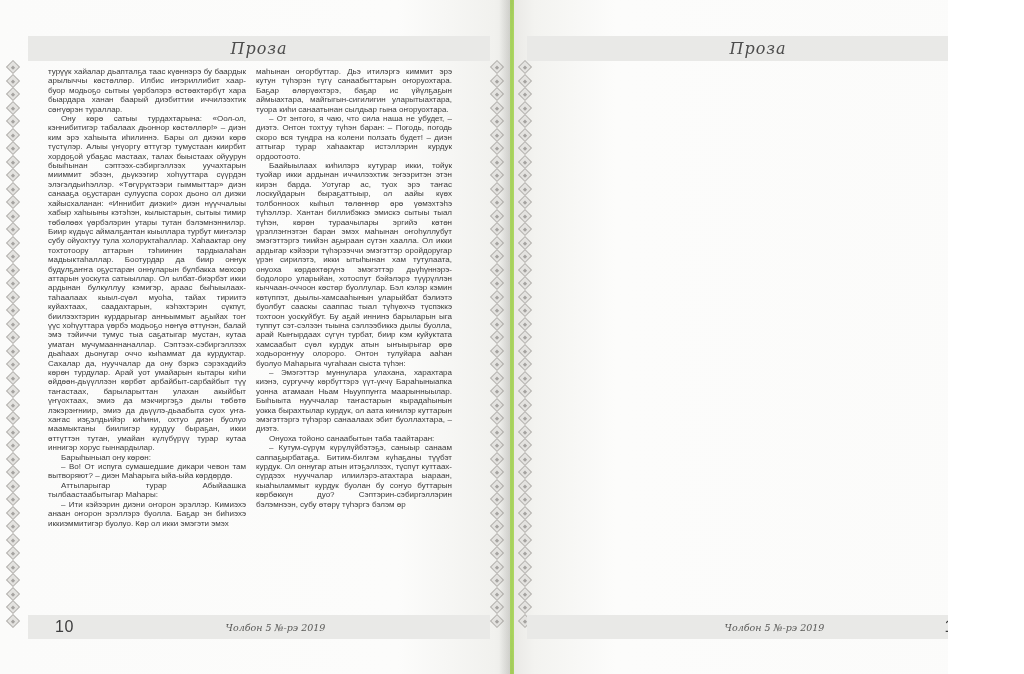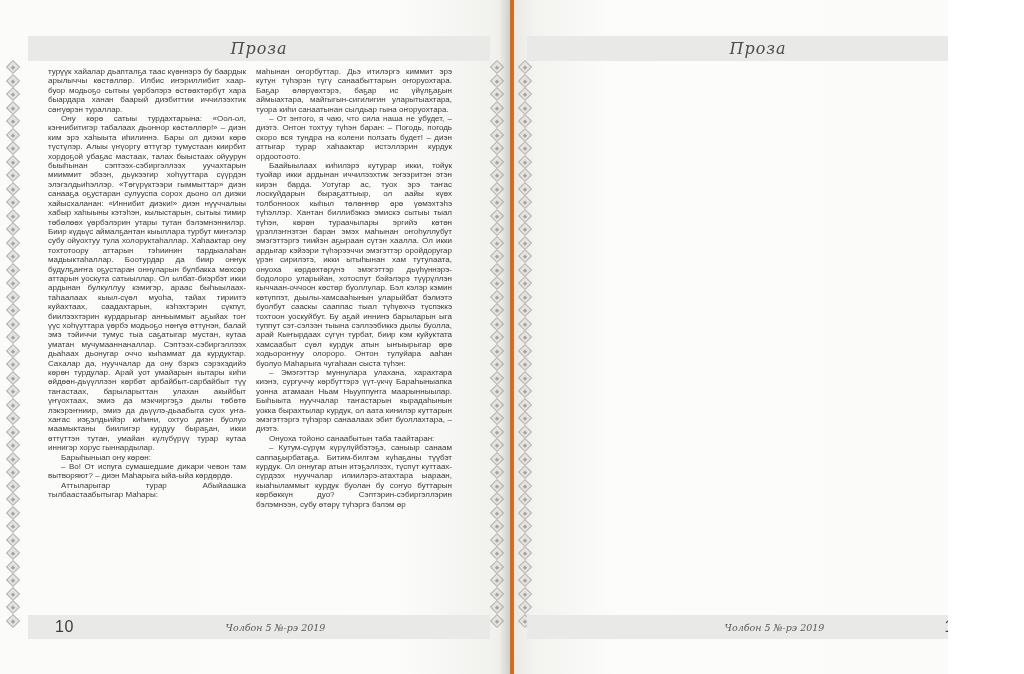--- a/index.html
+++ b/index.html
@@ -1,17 +1,17 @@
 <!DOCTYPE html>
 <html><head>
 <meta charset="utf-8">
 <style>
   html,body{margin:0;padding:0;background:#ffffff;}
   .scan{position:relative;width:948px;height:674px;overflow:hidden;
-        background:#f97316;font-family:"Liberation Sans",sans-serif;
+        background:#bef264;font-family:"Liberation Sans",sans-serif;
         box-shadow:inset 0 0 45px rgba(90,88,80,0.10);}
   .page{position:absolute;top:0;height:674px;}
   .page.left{left:0;width:510px;background:linear-gradient(90deg,#fbfbfa 0%,#fcfcfb 78%,#f1f1ee 97%,#e9e9e6 100%);}
   .page.right{left:514px;width:510px;background:linear-gradient(90deg,#eae9e6 0%,#f3f3f0 4%,#fcfcfb 20%,#fbfbfa 100%);}
   .spine{position:absolute;top:0;left:499px;width:26px;height:674px;
          background:linear-gradient(90deg,rgba(80,78,70,0) 0%,rgba(80,78,70,0.16) 40%,rgba(80,78,70,0.22) 50%,rgba(80,78,70,0.10) 62%,rgba(80,78,70,0) 100%);}
   .header-band{position:absolute;top:36px;height:25px;background:#e9e9e7;
                display:flex;align-items:center;justify-content:center;}
   .footer-band{position:absolute;top:615px;height:24px;background:#e9e9e7;
                display:flex;align-items:center;}
@@ -135,20 +135,21 @@
       </div>
     <div class="header-band hb-l">
       <span class="header-title">Проза</span>
     </div>
     <div class="textcol tc1">
         <p class="para">турүүк хайалар дьапталҕа таас күөннэрэ бу баардык арылыччы көстөллөр. Илбис иҥэриллибит хаар-буор модьоҕо сытыы үөрбэлэрэ өстөөхтөрбүт хара быардара ханан баарый диэбиттии иччилээхтик сөҥүөрэн тураллар.</p>
         <p class="para indent">Ону көрө сатыы турдахтарына: «Оол-ол, кэннибитигэр табалаах дьоннор көстөллөр!» – диэн ким эрэ хаһыыта иһилиннэ. Бары ол диэки көрө түстүлэр. Алыы үҥүоргу өттүгэр тумустаан киирбит хордоҕой убаҕас мастаах, талах быыстаах ойуурун быыһынан сэптээх-сэбиргэллээх уучахтарын мииммит эбээн, дьүкээгир хоһүуттара сүүрдэн элэгэлдьиһэллэр. «Төгүрүктээри гыммыттар» диэн санааҕа оҕустаран сулууспа сорох дьоно ол диэки хайысхаланан: «Иннибит диэки!» диэн нүүччалыы хабыр хаһыыны кэтэһэн, кылыстарын, сытыы тимир төбөлөөх үөрбэлэрин утары тутан бэлэмнэннилэр. Биир күдьүс аймалҕантан кыыллара турбут миҥэлэр субу ойуохтуу тула холоруктаһаллар. Хаһаактар ону тохтотоору аттарын тэһиинин тардыалаһан мадьыктаһаллар. Боотурдар да биир оннук будулҕаҥҥа оҕустаран оннуларын булбакка мөхсөр аттарын уоскута сатыыллар. Ол ылбат-биэрбэт икки ардынан булкуллуу кэмигэр, араас быһыылаах-таһаалаах кыыл-сүөл муоһа, тайах тириитэ куйахтаах, саадахтарын, кэһэхтэрин сүкпүт, биилээхтэрин курдарыгар анньыммыт аҕыйах тоҥ үүс хоһүуттара үөрбэ модьоҕо нөҥүө өттүнэн, балай эмэ тэйиччи тумус тыа саҕатыгар мустан, кутаа уматан мучумааннаналлар. Сэптээх-сэбиргэллээх дьаһаах дьонугар оччо кыһаммат да курдуктар. Сахалар да, нууччалар да ону бэркэ сэрэхэдийэ көрөн турдулар. Арай уот умайарын кытары киһи өйдөөн-дьүүллээн көрбөт арбайбыт-сарбайбыт түү таҥастаах, барыларыттан улахан акыйбыт үҥүохтаах, эмиэ да мэкчиргэҕэ дылы төбөтө лэкэрэҥниир, эмиэ да дьүүлэ-дьаабыта суох уҥа-хаҥас иэҕэлдьийэр киһини, охтуо диэн буолуо маамыктаны биилигэр курдуу быраҕан, икки өттүттэн тутан, умайан күлүбүрүү турар кутаа иннигэр хорус гыннардылар.</p>
         <p class="para indent">Барыһыныап ону көрөн:</p>
         <p class="para indent">– Во! От испуга сумашедшие дикари чевон там вытворяют? – диэн Маһарыга ыйа-ыйа көрдөрдө.</p>
         <p class="para indent">Аттыларыгар турар Абыйаашка тылбаастаабытыгар Маһары:</p>
+        <p class="para indent">– Ити кэйээрин диэни оҥорон эрэллэр. Кимиэхэ анаан оҥорон эрэллэрэ буолла. Баҕар эн биһиэхэ иккиэммитигэр буолуо. Көр ол икки эмэгэти эмэх</p>
       </div>
     <div class="textcol tc2">
         <p class="para">маһынан оҥорбуттар. Дьэ итилэргэ киммит эрэ кутун түһэрэн түгү санаабыттарын оҥоруохтара. Баҕар өлөрүөхтэрэ, баҕар ис үйүлҕаҕын аймыахтара, майгыгын-сигилигин уларытыахтара, туора киһи санаатынан сылдьар гына оҥоруохтара.</p>
         <p class="para indent">– От энтого, я чаю, что сила наша не убудет, – диэтэ. Онтон тохтуу түһэн баран: – Погодь, погодь скоро вся тундра на колени ползать будет! – диэн аттыгар турар хаһаактар истэллэрин курдук ордоотоото.</p>
         <p class="para indent">Баайыылаах киһилэрэ кутурар икки, тойук туойар икки ардынан иччилээхтик эҥээритэн этэн кирэн барда. Уотугар ас, туох эрэ таҥас лоскуйдарын быраҕаттыыр, ол аайы күөх толбонноох кыһыл төлөннөр өрө үөмэхтэһэ түһэллэр. Хантан биллибэккэ эмискэ сытыы тыал түһэн, көрөн тураачылары эргийэ көтөн үрэллэҥнэтэн баран эмэх маһынан оҥоһуллубут эмэгэттэргэ тиийэн аҕыраан сүтэн хаалла. Ол икки ардыгар кэйээри түһэрээччи эмэгэттэр оройдоругар үрэн сирилэтэ, икки ытыһынан хам тутулаата, онуоха көрдөхтөрүнэ эмэгэттэр дьүһүннэрэ-бодолоро уларыйан, хотоспут бэйэлэрэ түүрүллэн кыччаан-оччоон көстөр буоллулар. Бэл кэлэр кэмин көтүппэт, дьылы-хамсааһынын уларыйбат бэлиэтэ буолбут сааскы сааппас тыал түһүөхчэ түспэккэ тохтоон уоскуйбут. Бу аҕай иннинэ барыларын ыга туппут сэт-сэлээн тыына сэллээбиккэ дылы буолла, арай Кыҥырдаах сүгүн турбат, биир кэм куйуктата хамсаабыт сүөл курдук атын ыҥыырыгар өрө ходьороҥнуу олороро. Онтон тулуйара ааһан буолуо Маһарыга чугаһаан сыста түһэн:</p>
         <p class="para indent">– Эмэгэттэр муннулара улахана, харахтара киэнэ, сургуччу көрбүттэрэ үүт-үкчү Бараһыныапка уонна атамаан Ньам Ньууппуҥга маарынныылар. Быһыыта нууччалар таҥастарын кырадаһынын уокка бырахтылар курдук, ол аата кинилэр куттарын эмэгэттэргэ түһэрэр санаалаах эбит буоллахтара, – диэтэ.</p>
         <p class="para indent">Онуоха тойоно санаабытын таба таайтаран:</p>
         <p class="para indent">– Кутум-сүрүм күрүлүйбэтэҕэ, саныыр санаам саппаҕырбатаҕа. Битим-билгэм күһаҕаны түүбэт курдук. Ол оннугар атын итэҕэллээх, түспүт куттаах-сүрдээх нууччалар илиилэрэ-атахтара ыараан, кыаһыламмыт курдук буолан бу соҥуо буттарын көрбөккүн дуо? Сэптэрин-сэбиргэллэрин бэлэмнээн, субу өтөрү түһэргэ бэлэм өр</p>
       </div>
     <div class="footer-band fb-l">

